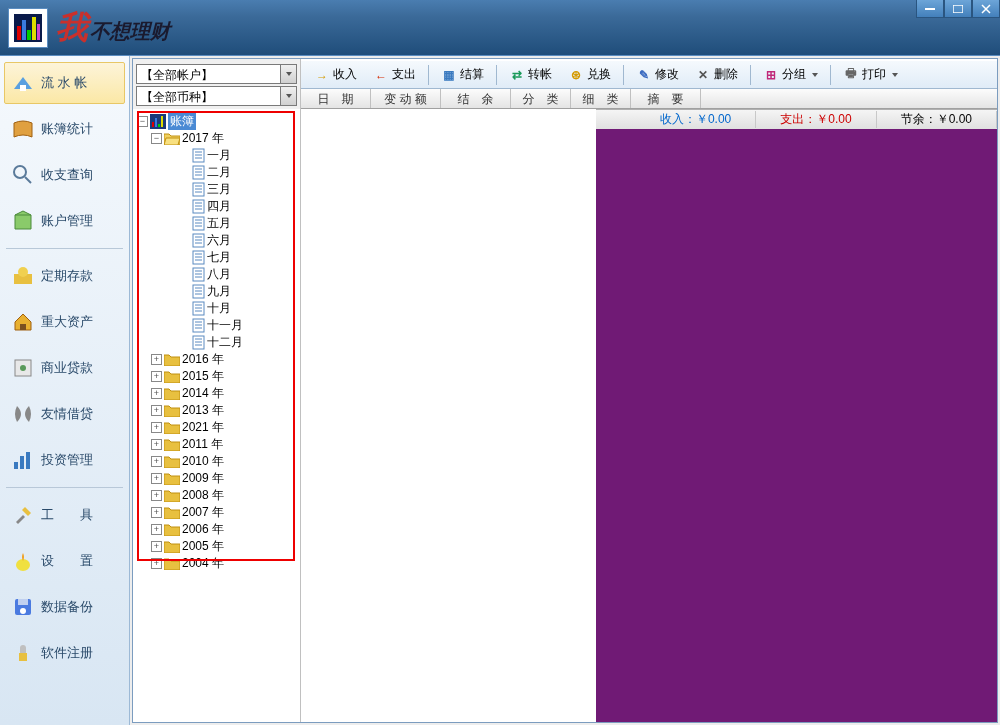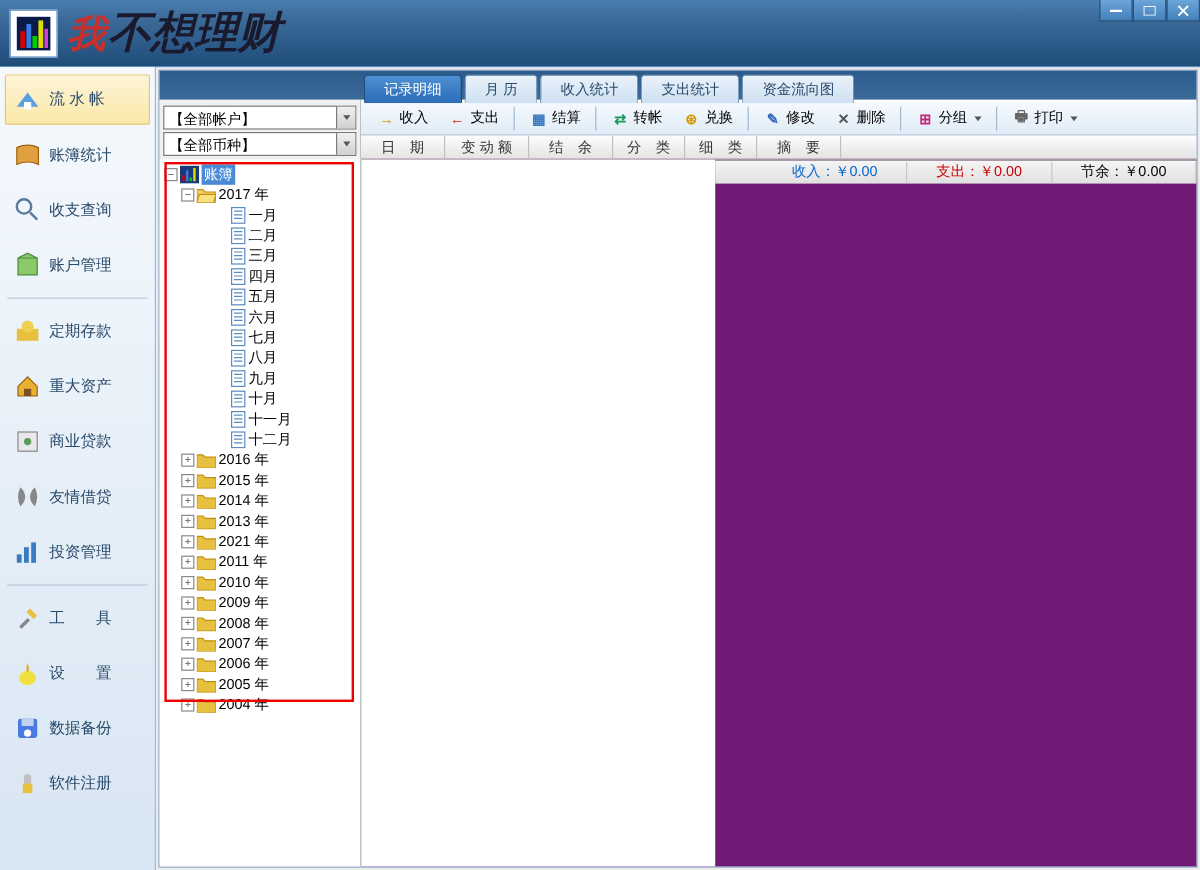--- a/index.html
+++ b/index.html
@@ -4,21 +4,21 @@
 <style>
 * { margin: 0; padding: 0; box-sizing: border-box; font-family: "Microsoft YaHei", SimSun, sans-serif; font-size: 12px; }
 body { width: 1000px; height: 725px; background: #3b6a99; overflow: hidden; }
 
 
 .titlebar { height: 55px; background: linear-gradient(to bottom, #4a7db0 0%, #3b6a99 30%, #1f4d7a 100%); display: flex; align-items: center; padding: 0 8px; position: relative; }
 .app-icon { width: 40px; height: 40px; background: #fff; border: 1px solid #5a8cc0; display: flex; align-items: center; justify-content: center; margin-right: 8px; }
 .app-icon svg { width: 32px; height: 32px; }
 .app-title { display: flex; align-items: baseline; }
 .app-title .wo { font-size: 32px; font-weight: bold; color: #c9302c; font-family: "KaiTi", serif; font-style: italic; }
-.app-title .rest { font-size: 36px; font-weight: bold; color: #1a1a2e; font-family: "KaiTi", serif; font-style: italic; margin-left: 2px; }
+.app-title .rest { font-size: 20px; font-weight: bold; color: #1a1a2e; font-family: "KaiTi", serif; font-style: italic; margin-left: 2px; }
 .win-controls { position: absolute; top: 0; right: 0; display: flex; }
 .win-btn { width: 28px; height: 18px; background: linear-gradient(to bottom, #6da5d8, #4380bb); border: 1px solid #2a5580; border-top: none; display: flex; align-items: center; justify-content: center; color: #fff; cursor: pointer; }
 
 
 .main { display: flex; height: 670px; background: #ededed; border-top: 1px solid #5a8cc0; }
 
 
 .sidebar { width: 130px; background: linear-gradient(to bottom, #f5f9fd, #d8e6f3); border-right: 1px solid #9cb9d6; display: flex; flex-direction: column; padding: 4px; }
 .sidebar-item { display: flex; align-items: center; padding: 8px 6px; margin: 2px 0; cursor: pointer; border: 1px solid transparent; border-radius: 2px; }
 .sidebar-item.active { background: linear-gradient(to bottom, #fdf4d9, #fbe8a6); border: 1px solid #e8c766; }
@@ -229,29 +229,20 @@
             <rect x="9" y="4" width="6" height="10" rx="3" fill="#c0c0c0"></rect>
             <rect x="8" y="12" width="8" height="8" fill="#e8c040"></rect>
           </svg>
         </span>
         <span class="sidebar-label">软件注册</span>
       </div>
     </div>
 
   <div class="content">
 
-    <div class="tabs-wrap">
-      <div class="tabs" id="tabs">
-          <div class="tab active">记录明细</div>
-          <div class="tab">月 历</div>
-          <div class="tab">收入统计</div>
-          <div class="tab">支出统计</div>
-          <div class="tab">资金流向图</div>
-        </div>
-    </div>
 
     <div class="middle-row">
 
       <div class="filters">
         <div class="combo">
           <div class="combo-text">【全部帐户】</div>
           <div class="combo-btn">
               <div class="caret"></div>
             </div>
         </div>

